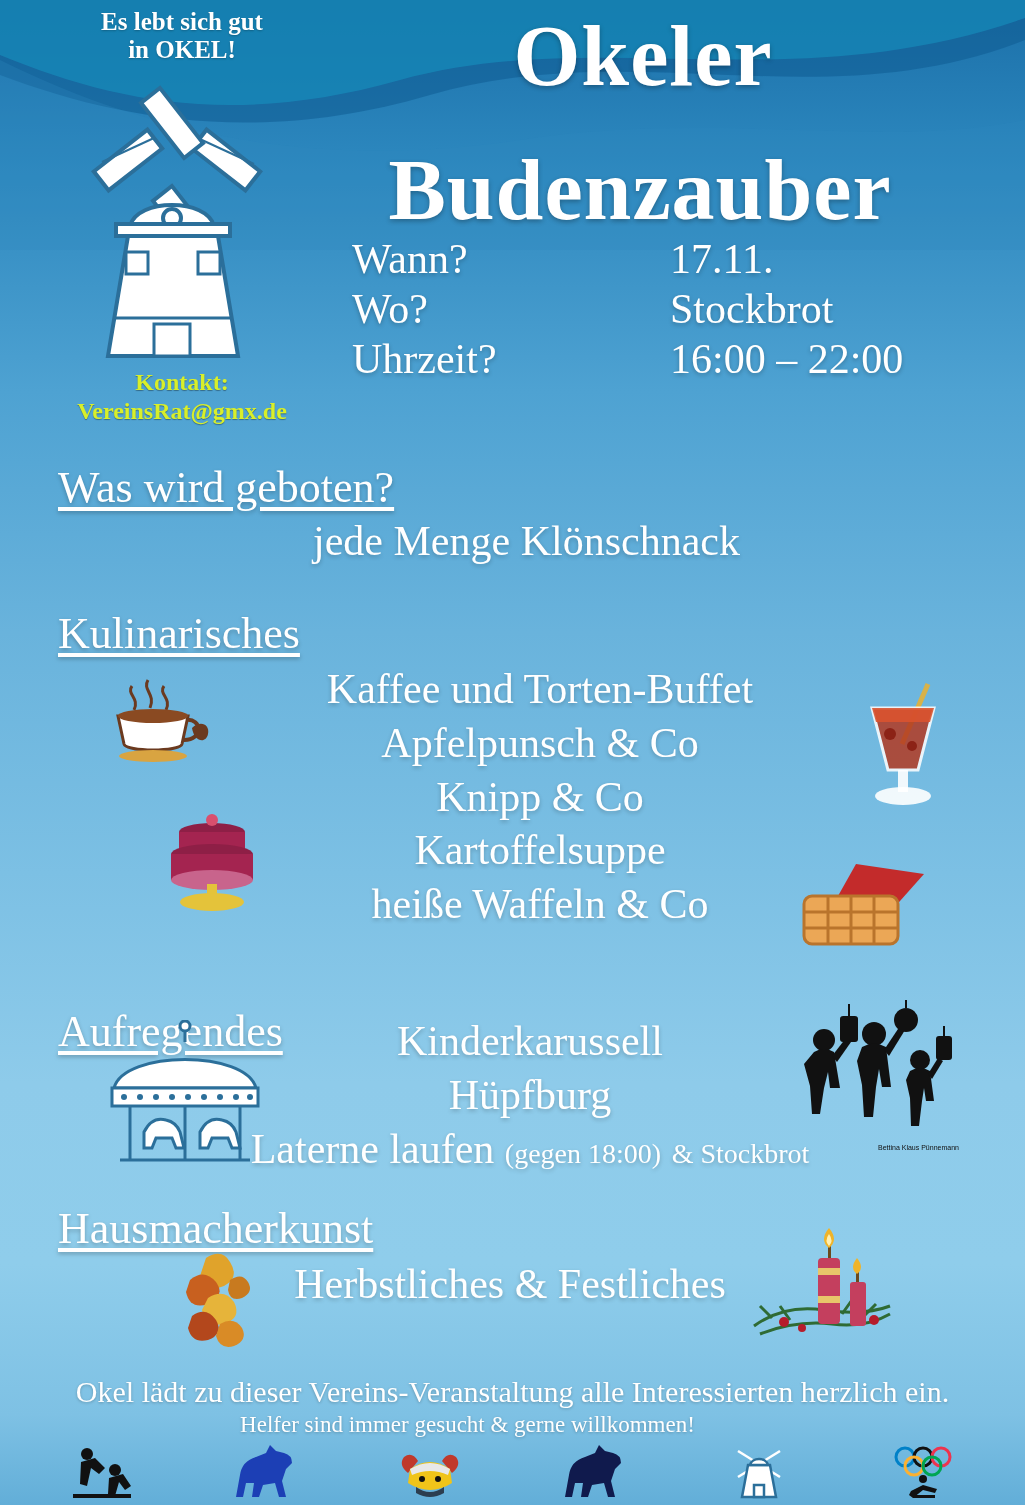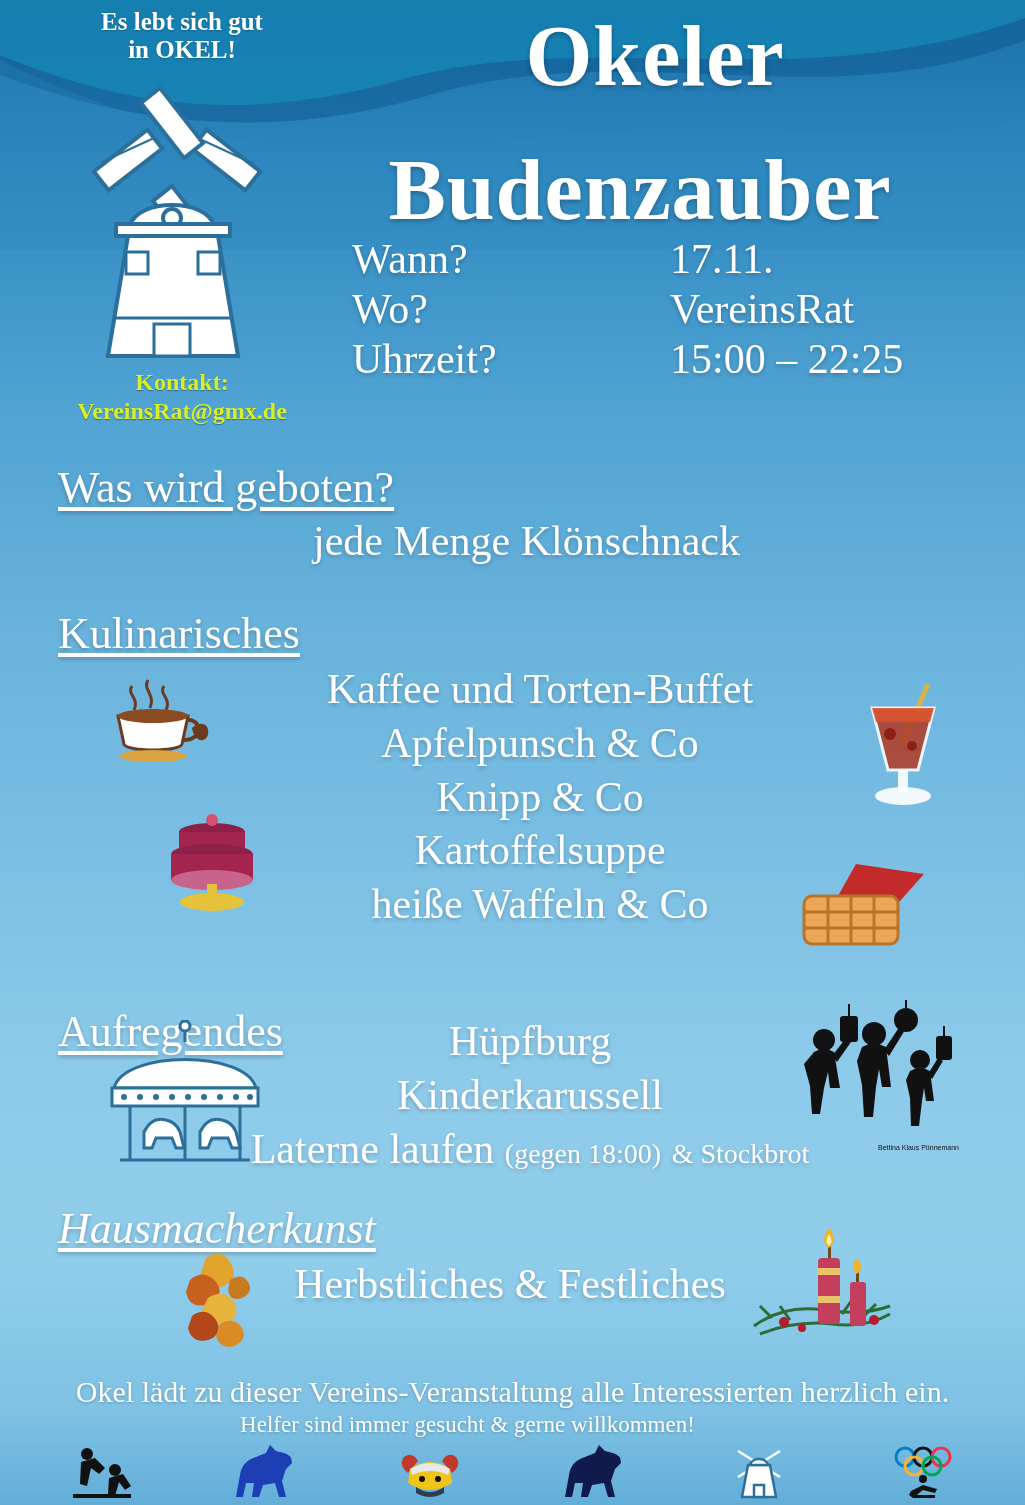--- a/index.html
+++ b/index.html
@@ -61,21 +61,21 @@
   .contact-block {
     margin-top: 2px;
     color: #d8ef2a;
     font-size: 24px;
     font-weight: bold;
     line-height: 1.2;
     text-shadow: 0 1px 1px rgba(0,0,0,0.35);
   }
   .title-1 {
     position: absolute;
-    left: 300px;
+    left: 288px;
     top: 6px;
     width: 710px;
     text-align: center;
     font-size: 86px;
     font-weight: bold;
     letter-spacing: 1px;
     text-shadow: 0 2px 5px rgba(0,0,0,0.3);
   }
   .title-2 {
     position: absolute;
@@ -146,21 +146,21 @@
   }
 
   #h-aufregendes { left: 58px; top: 1006px; }
   #aufr-list {
     position: absolute;
     left: 180px; top: 1015px;
     width: 700px;
     text-align: center;
   }
 
-  #h-hausmacher { left: 58px; top: 1203px; font-style: italic; }
+  #h-hausmacher { left: 58px; top: 1203px; }
   #haus-list {
     position: absolute;
     left: 140px; top: 1258px;
     width: 740px;
     text-align: center;
   }
 
   .footer-1 {
     position: absolute;
     left: 0; top: 1375px;
@@ -254,25 +254,25 @@
   <div class="title-1">Okeler</div>
   <div class="title-2">Budenzauber</div>
 
   <div class="facts">
     <div class="fact-row">
       <div class="fact-q">Wann?</div>
       <div class="fact-a">17.11.</div>
     </div>
     <div class="fact-row">
       <div class="fact-q">Wo?</div>
-      <div class="fact-a">VereinsRat</div>
+      <div class="fact-a">Stockbrot</div>
     </div>
     <div class="fact-row">
       <div class="fact-q">Uhrzeit?</div>
-      <div class="fact-a">15:00 – 22:25</div>
+      <div class="fact-a">16:00 – 22:00</div>
     </div>
   </div>
 
   <div id="h-geboten" class="section-head">Was wird geboten?</div>
   <div id="geboten-list">
     <div class="body-line">jede Menge Klönschnack</div>
   </div>
 
   <div id="h-kulinarisches" class="section-head">Kulinarisches</div>
   <div id="kuli-list">
@@ -333,22 +333,22 @@
         <line x1="55" y1="44" x2="55" y2="92"></line>
         <line x1="78" y1="44" x2="78" y2="92"></line>
         <line x1="8" y1="60" x2="102" y2="60"></line>
         <line x1="8" y1="76" x2="102" y2="76"></line>
       </g>
     </svg>
   </div>
 
   <div id="h-aufregendes" class="section-head">Aufregendes</div>
   <div id="aufr-list">
+    <div class="body-line">Kinderkarussell</div>
     <div class="body-line">Hüpfburg</div>
-    <div class="body-line">Kinderkarussell</div>
     <div class="body-line">
       <span>Laterne laufen</span>
       <span class="small-inline">(gegen 18:00)</span>
       <span class="small-inline">&amp; Stockbrot</span>
     </div>
   </div>
 
   <div class="ico" style="left:100px; top:1020px;">
     <svg width="170" height="150" viewBox="0 0 170 150">
       <g stroke="#2b6f9a" stroke-width="3" fill="#ffffff">

